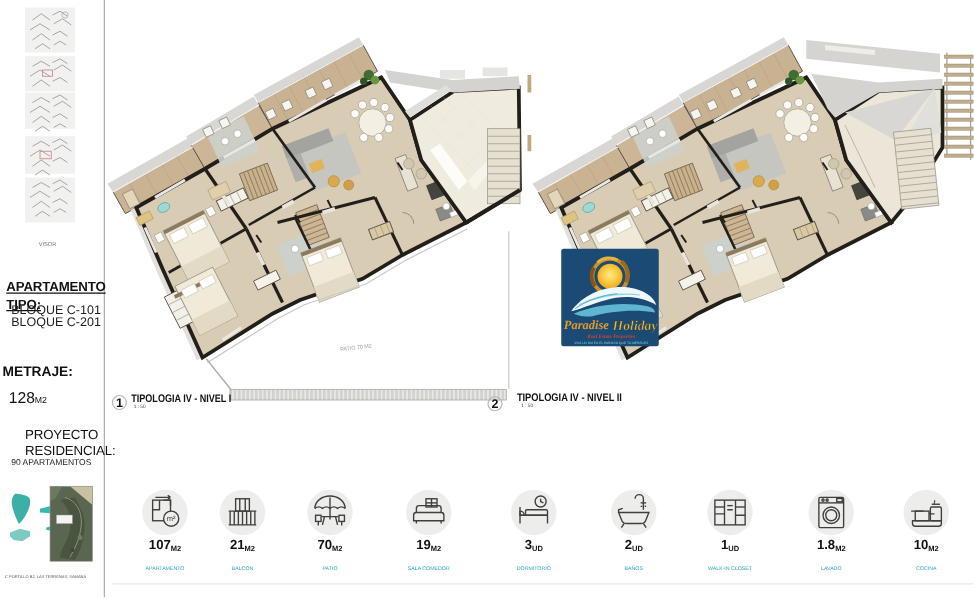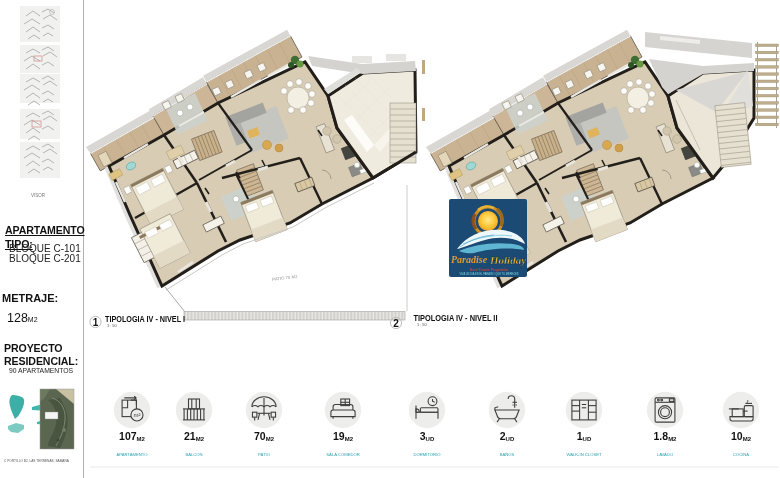--- a/index.html
+++ b/index.html
@@ -15,21 +15,21 @@
 <div class="abs" style="left:0;top:193px;width:76px;text-align:center;font-size:4.5px;color:#777;">VISOR</div>
 
 <div class="abs" style="left:5px;top:224px;width:80px;font-size:10.6px;font-weight:bold;color:#111;line-height:13.5px;letter-spacing:-0.1px;text-decoration:underline;">APARTAMENTO TIPO:</div>
 
 <div class="abs" style="left:9px;top:244px;width:74px;font-size:10px;color:#222;line-height:10px;">BLOQUE C-101<br>BLOQUE C-201</div>
 
 <div class="abs" style="left:2px;top:292px;width:68px;font-size:11px;font-weight:bold;color:#111;">METRAJE:</div>
 
 <div class="abs" style="left:7px;top:311px;width:70px;font-size:12.5px;color:#111;">128<span style="font-size:7px;">M2</span></div>
 
-<div class="abs" style="left:4px;top:342px;width:80px;font-size:10.6px;font-weight:bold;color:#111;line-height:13px;letter-spacing:-0.1px;">PROYECTO RESIDENCIAL:</div>
+<div class="abs" style="left:20px;top:342px;width:80px;font-size:10.6px;font-weight:normal;color:#111;line-height:13px;letter-spacing:-0.1px;">PROYECTO RESIDENCIAL:</div>
 
 <div class="abs" style="left:9px;top:367px;width:70px;font-size:6.8px;color:#222;">90 APARTAMENTOS</div>
 
 <div class="abs" style="left:4px;top:459px;width:78px;font-size:3.2px;color:#555;">C PORTILLO B2, LAS TERRENAS, SAMANA</div>
 
 <svg class="abs" style="left:0;top:0;" width="780" height="478" viewBox="0 0 780 478" xmlns="http://www.w3.org/2000/svg">
 <defs>
 <radialGradient id="sungrad" cx="0.5" cy="0.45" r="0.6">
   <stop offset="0" stop-color="#ffe98c"></stop>
   <stop offset="0.55" stop-color="#fcc83a"></stop>

